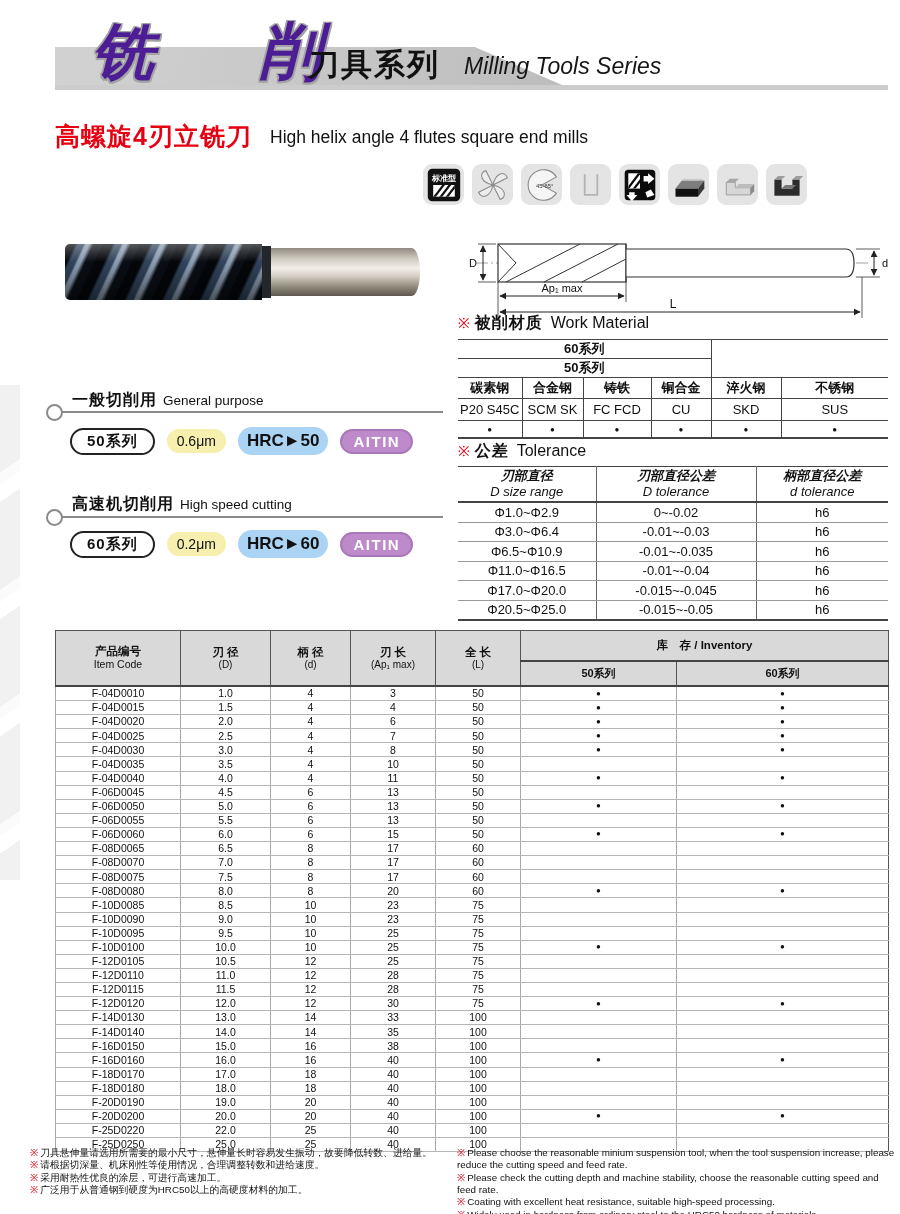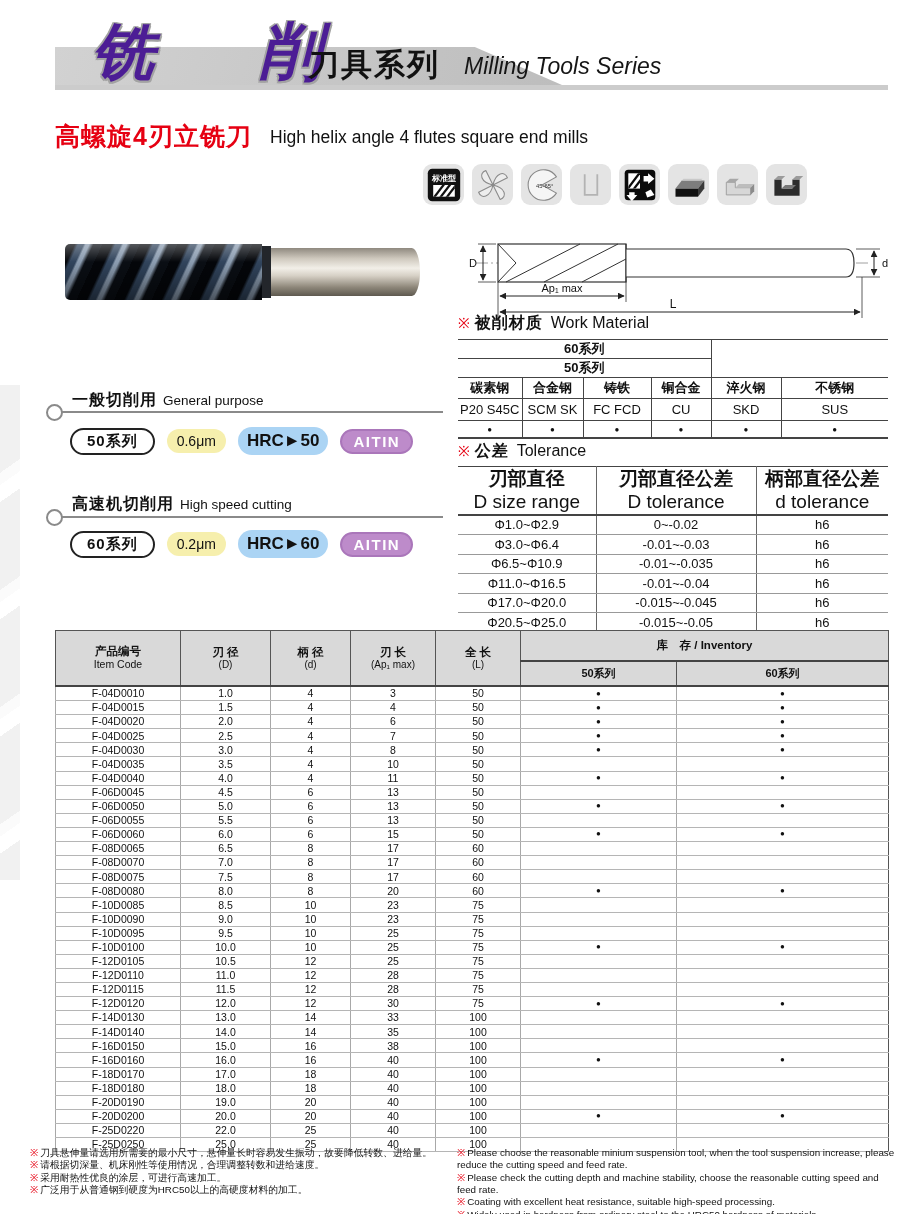--- a/index.html
+++ b/index.html
@@ -71,21 +71,21 @@
   .pill-series{background:#fff;border:2px solid #222;font-weight:bold;font-size:15px;
     padding:2px 15px;letter-spacing:1px;}
   .pill-rough{background:#f6efad;font-size:14px;padding:4px 10px;}
   .pill-hard{background:#abd4f4;font-weight:bold;font-size:17px;padding:4px 9px;}
   .pill-coat{background:#bd8bca;border:2px solid #aa76ba;color:#fff;font-weight:bold;
     font-size:15px;padding:2px 11px;letter-spacing:1.5px;}
 
   
   .tol-table{left:458px;top:466px;width:430px;text-align:center;border-top:1.5px solid #444;}
   .tol-table td{padding:0;}
-  .tol-head td{height:34px;font-size:19px;border-bottom:2px solid #444;}
+  .tol-head td{height:34px;font-size:13px;border-bottom:2px solid #444;font-style:italic;}
   .tol-head .cn{font-weight:bold;display:block;line-height:1.25;}
   .tol-head .en{display:block;line-height:1.2;}
   .tol-table td+td{border-left:1px solid #666;}
   .tol-body td{height:18.5px;font-size:13px;border-bottom:1px solid #999;}
   .tol-body tr:last-child td{border-bottom:2.5px solid #444;}
 
   
   .main-table{left:55px;top:630px;width:833px;text-align:center;border:1.5px solid #555;}
   .main-table th{background:#d9d9d9;border:1px solid #555;font-weight:bold;padding:2px;}
   .main-table thead tr:first-child th{height:25px;}

